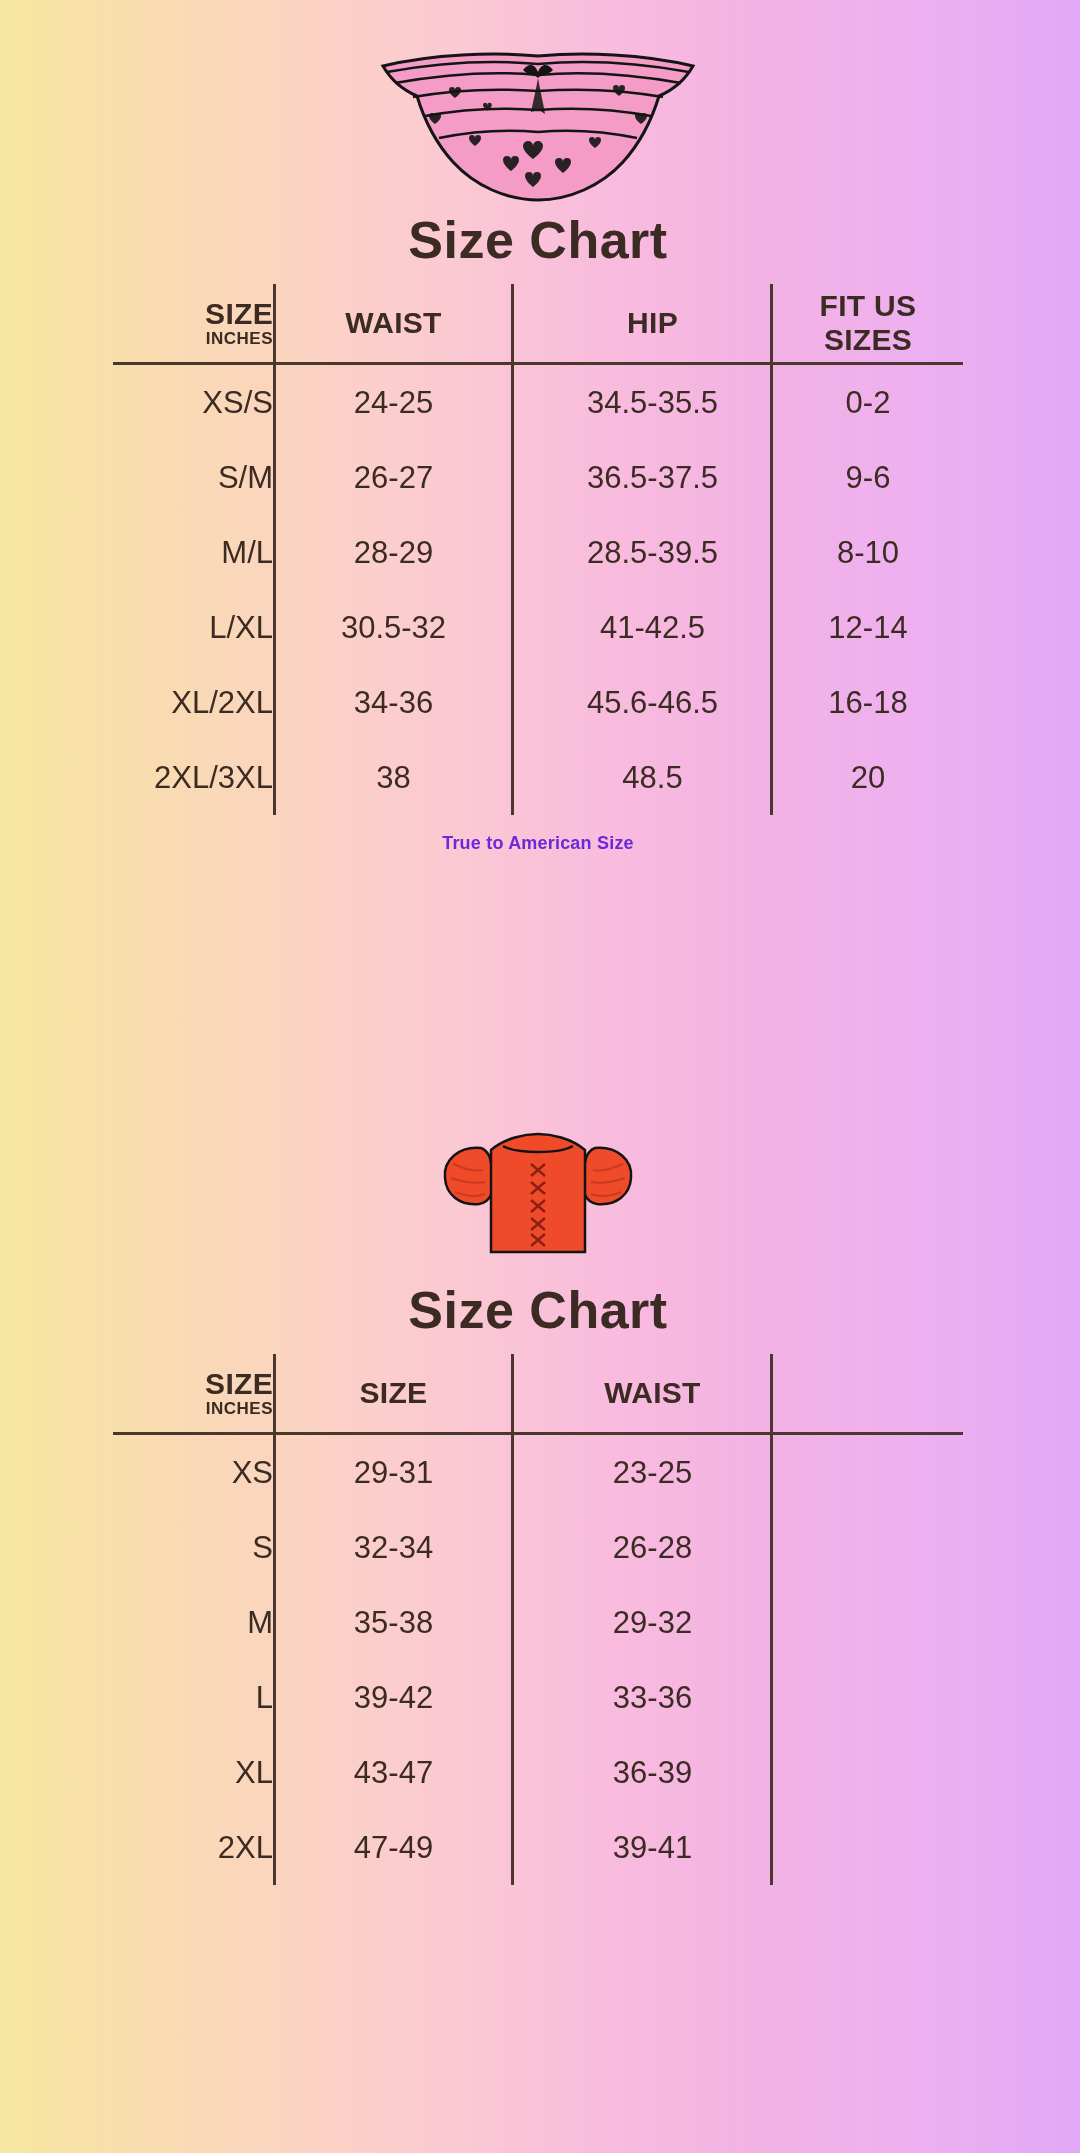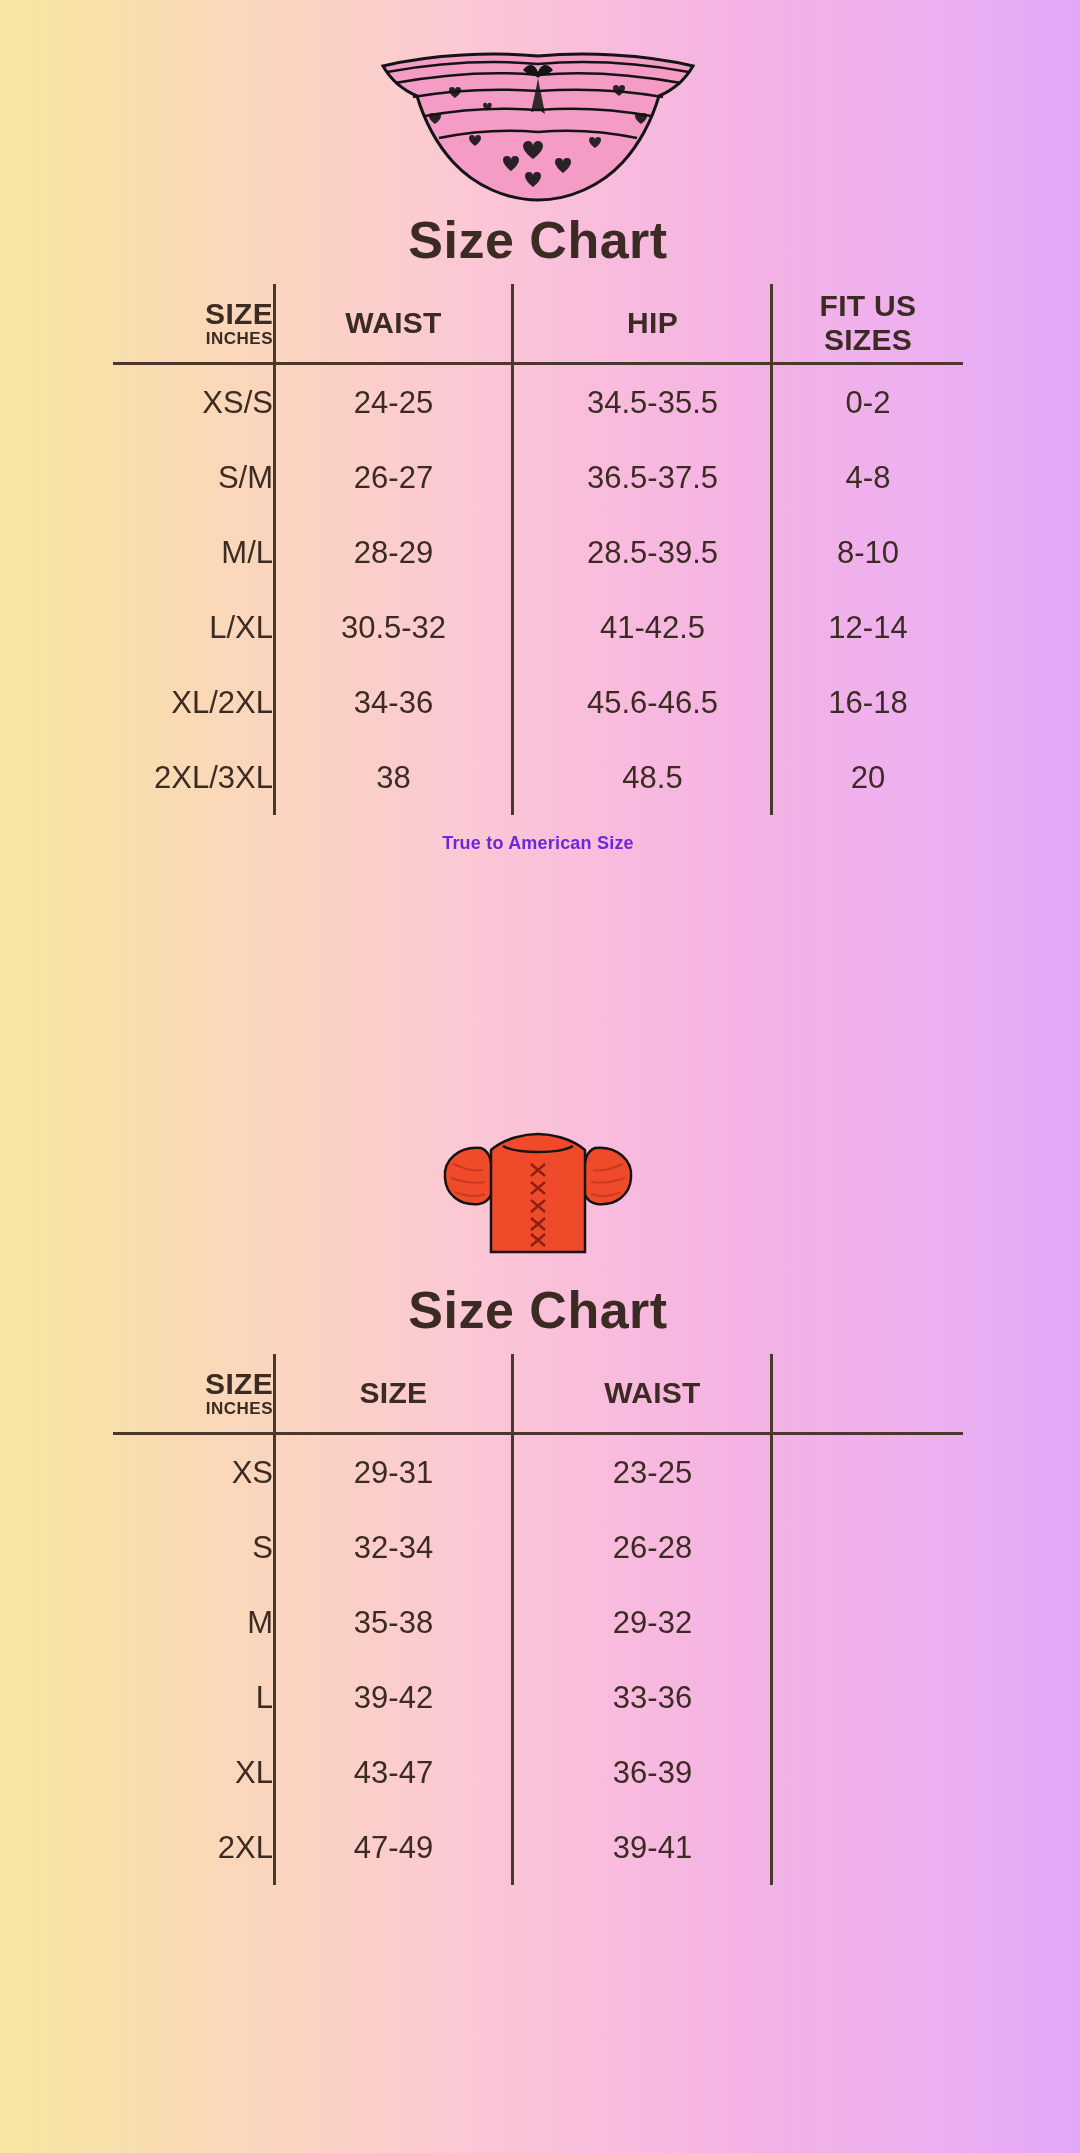--- a/index.html
+++ b/index.html
@@ -180,21 +180,21 @@
         <tr>
           <td class="col0">XS/S</td>
           <td class="col1 colsep">24-25</td>
           <td class="col2 colsep">34.5-35.5</td>
           <td class="col3 colsep">0-2</td>
         </tr>
         <tr>
           <td class="col0">S/M</td>
           <td class="col1 colsep">26-27</td>
           <td class="col2 colsep">36.5-37.5</td>
-          <td class="col3 colsep">4-8</td>
+          <td class="col3 colsep">9-6</td>
         </tr>
         <tr>
           <td class="col0">M/L</td>
           <td class="col1 colsep">28-29</td>
           <td class="col2 colsep">28.5-39.5</td>
           <td class="col3 colsep">8-10</td>
         </tr>
         <tr>
           <td class="col0">L/XL</td>
           <td class="col1 colsep">30.5-32</td>

